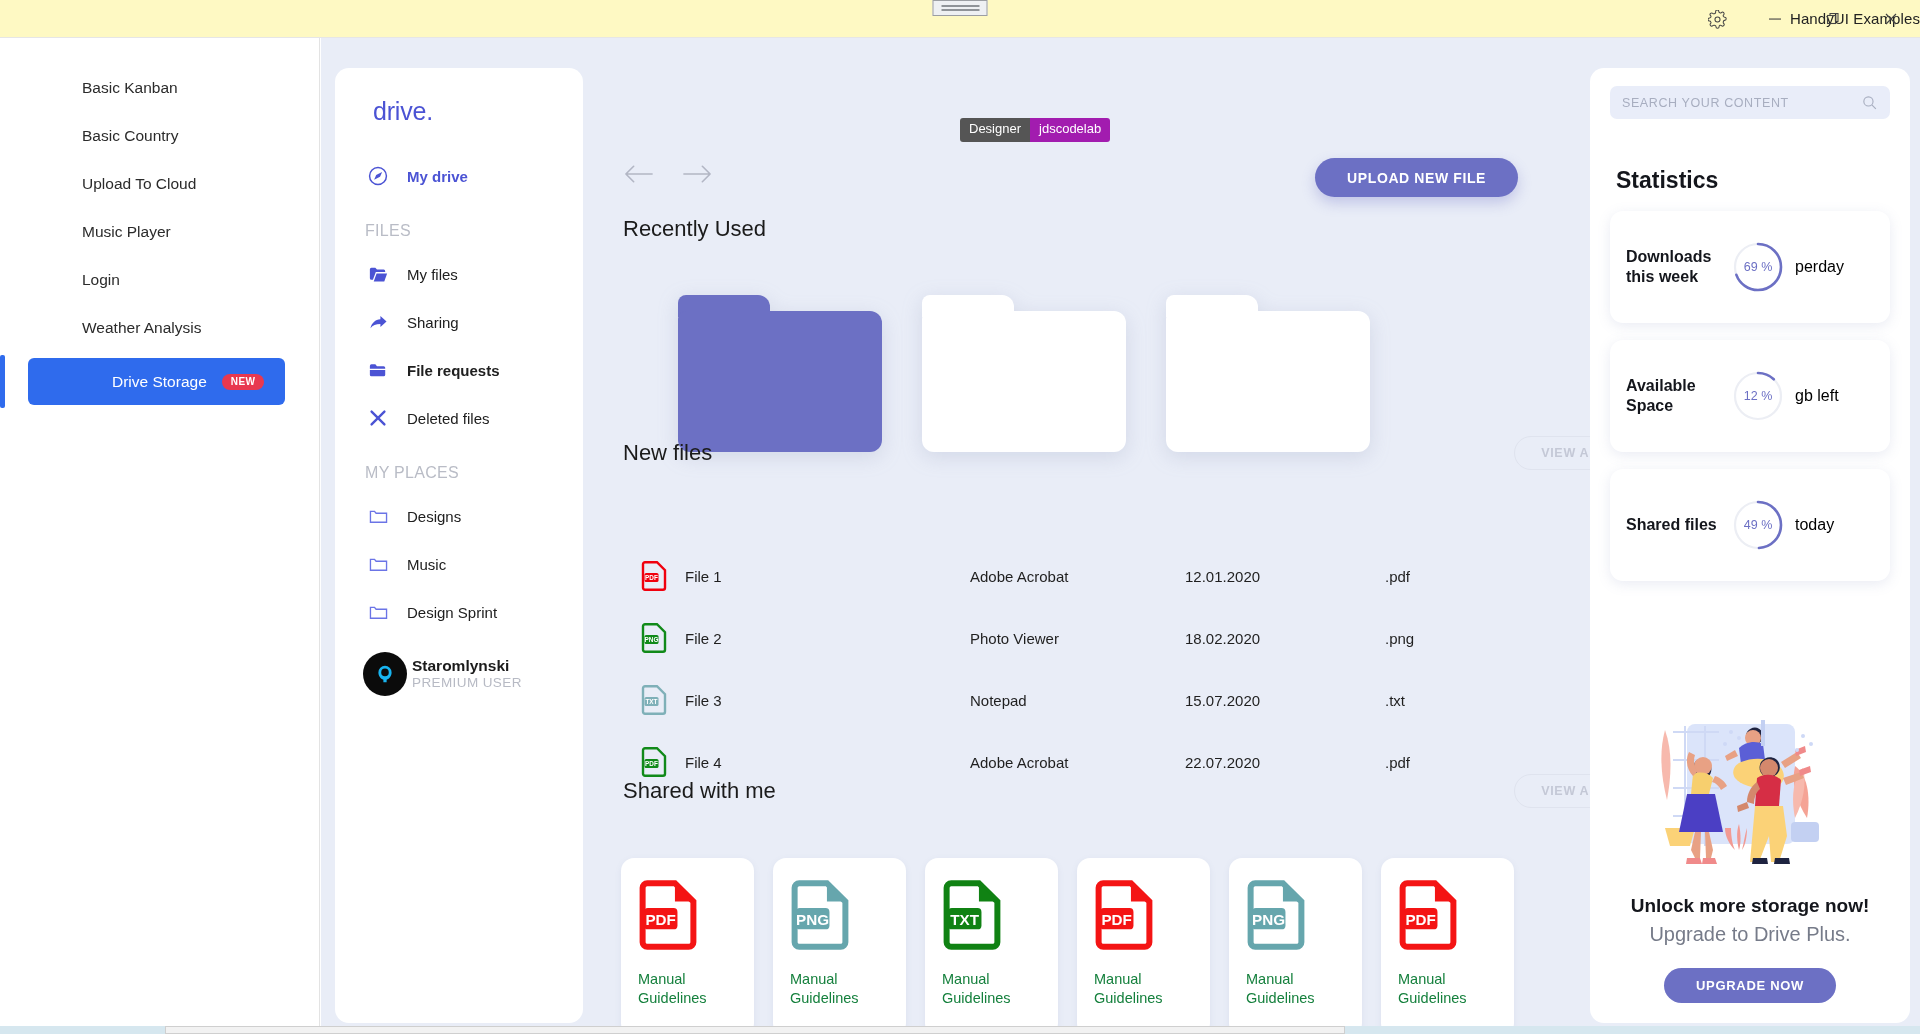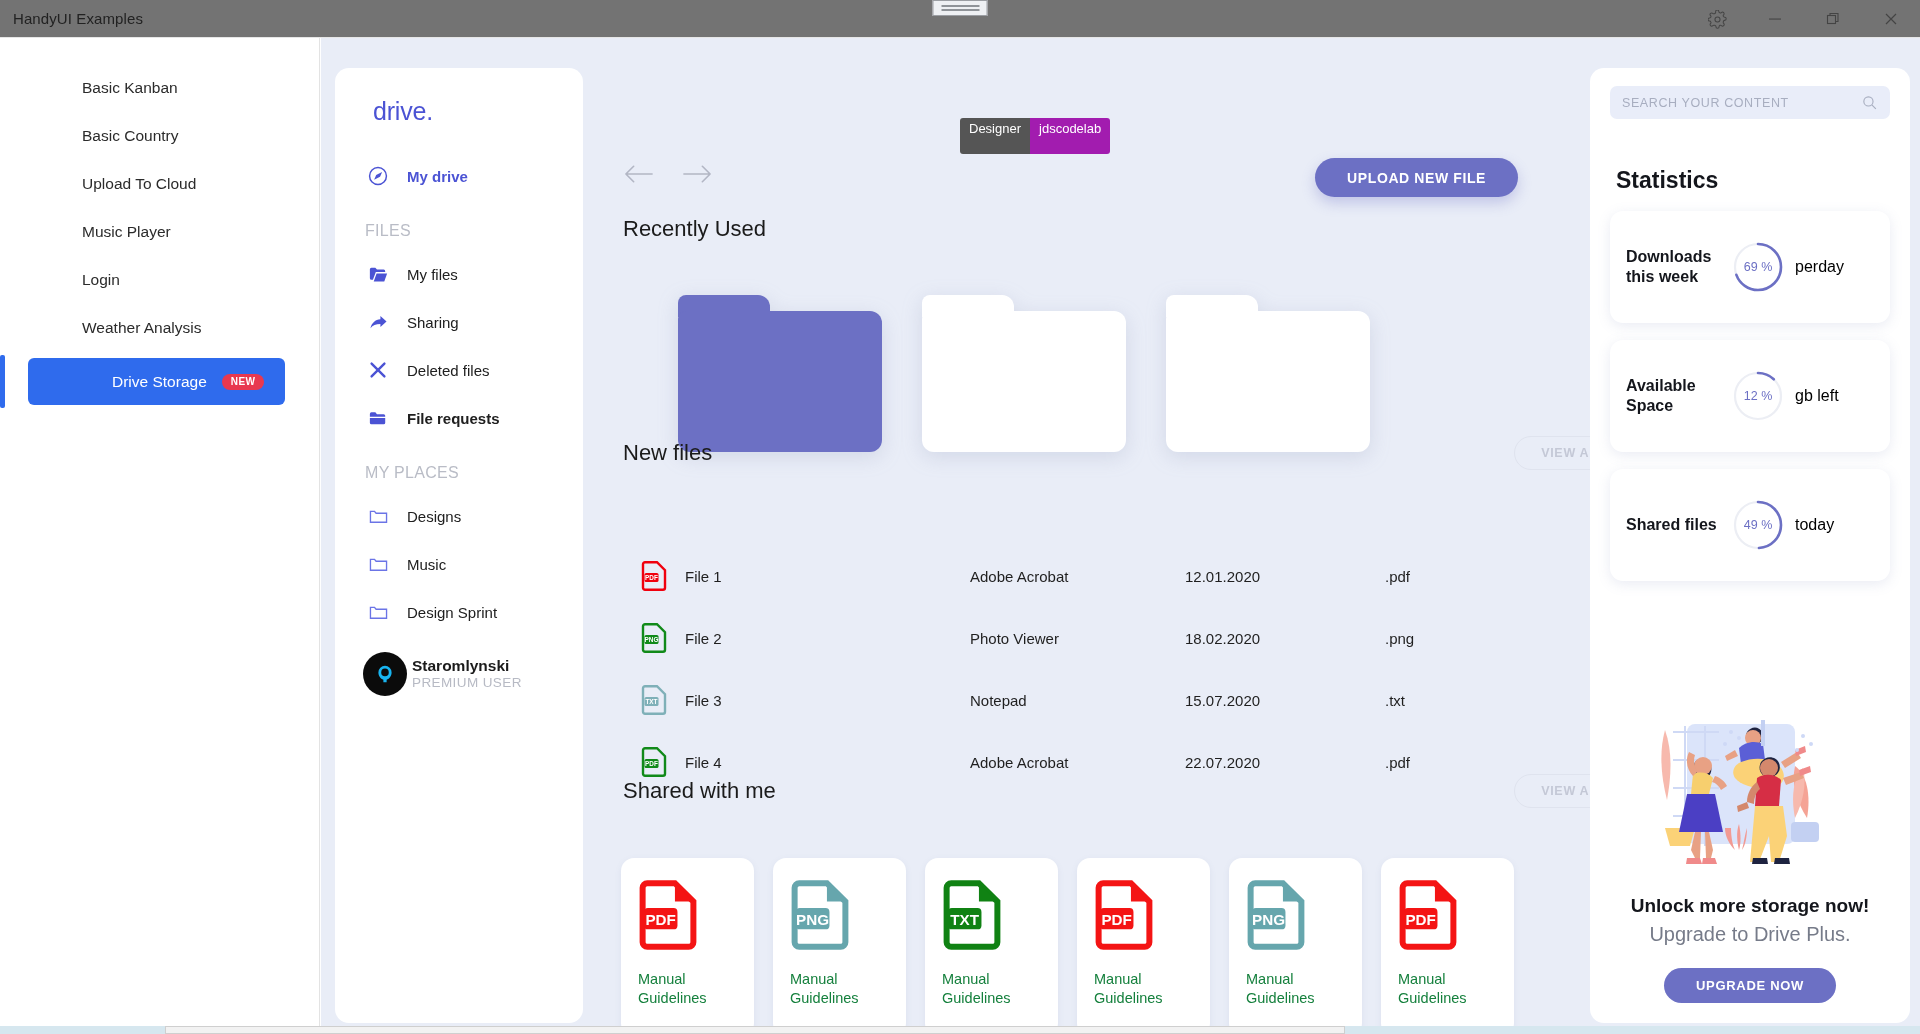--- a/index.html
+++ b/index.html
@@ -5,22 +5,22 @@
   * { box-sizing: border-box; margin:0; padding:0; }
   html,body { width:1920px; height:1034px; overflow:hidden; }
   body {
     font-family: "Liberation Sans", sans-serif;
     background:#ffffff;
     color:#222;
   }
   
   .titlebar {
     position:absolute; top:0; left:0; width:1920px; height:38px;
-    background:#737373; border-bottom:1px solid #e6e6e6;
-    display:flex; align-items:center;
+    background:#fef9c3; border-bottom:1px solid #e6e6e6;
+    display:flex; align-items:center;justify-content:flex-end;
   }
   .app-title { font-size:15px; color:#222; margin-left:13px; letter-spacing:.1px; }
   .drag-handle {
     position:absolute; left:50%; top:0px; transform:translateX(-50%);
     width:55px; height:16px; background:#eef0f3; border:1px solid #9b9ea3;
     display:flex; flex-direction:column; justify-content:center; align-items:center; gap:2px;
   }
   .drag-handle i { display:block; width:38px; height:2px; background:#8f9398; }
   .winctl { position:absolute; right:0; top:0; height:38px; display:flex; align-items:center; }
   .winbtn {
@@ -87,21 +87,21 @@
   .avatar { width:44px; height:44px; border-radius:50%; background:#0b0b0b;
             display:flex; align-items:center; justify-content:center; }
   .user-name { font-size:15.5px; font-weight:bold; color:#1b1b1b; line-height:1.25; }
   .user-sub { font-size:13.5px; color:#b7bac4; letter-spacing:.4px; line-height:1.25; }
 
   
   .main {
     flex:1; position:relative; padding:0 0 0 18px;
   }
   .designer-tag {
-    position:absolute; left:377px; top:50px; display:flex; height:36px;
+    position:absolute; left:377px; top:50px; display:flex; height:24px;
     border-radius:3px; overflow:hidden; font-size:13px; z-index:5;
   }
   .designer-tag .l { background:#555; color:#fff; padding:3px 9px 3px 9px; }
   .designer-tag .r { background:#a21caf; color:#fff; padding:3px 9px 3px 9px; }
 
   .arrows { position:absolute; left:40px; top:95px; display:flex; gap:28px; color:#b2b6c4; }
   .arrows span { cursor:pointer; }
 
   .upload-btn {
     position:absolute; right:72px; top:90px;
@@ -294,37 +294,37 @@
 
     <div class="nav-row">
       <span class="ic">
         <svg width="23" height="23" viewBox="0 0 24 24" fill="#4b53d4">
             <path d="M14 5.2v3.3C8.5 9 5 12.2 3.6 17.9c2.4-3 5.6-4.4 10.4-4.4v3.3l6.4-5.8z"></path>
           </svg>
       </span>
       <span>Sharing</span>
     </div>
 
-    <div class="nav-row">
-      <span class="ic">
-        <svg width="22" height="22" viewBox="0 0 24 24" stroke="#4b53d4" stroke-width="2.6" stroke-linecap="round">
-            <path d="M5 5 L19 19 M19 5 L5 19"></path>
-          </svg>
-      </span>
-      <span>Deleted files</span>
-    </div>
-
     <div class="nav-row bold">
       <span class="ic">
         <svg width="23" height="23" viewBox="0 0 24 24" fill="#4b53d4">
             <path d="M3 7.2a1.6 1.6 0 0 1 1.6-1.6h4.1l1.7 2h7A1.6 1.6 0 0 1 19 9.2v1.1H3z"></path>
             <path d="M3 11.6h16v4.8A1.6 1.6 0 0 1 17.4 18H4.6A1.6 1.6 0 0 1 3 16.4z"></path>
           </svg>
       </span>
       <span>File requests</span>
+    </div>
+
+    <div class="nav-row">
+      <span class="ic">
+        <svg width="22" height="22" viewBox="0 0 24 24" stroke="#4b53d4" stroke-width="2.6" stroke-linecap="round">
+            <path d="M5 5 L19 19 M19 5 L5 19"></path>
+          </svg>
+      </span>
+      <span>Deleted files</span>
     </div>
 
     <div class="nav-sec">MY PLACES</div>
 
     <div class="nav-row">
       <span class="ic">
         <svg width="23" height="23" viewBox="0 0 24 24" fill="none" stroke="#6b74e6" stroke-width="1.4">
             <path d="M3.6 18V6.6h4.2l1.7 2h10.9V18z"></path>
           </svg>
       </span>

